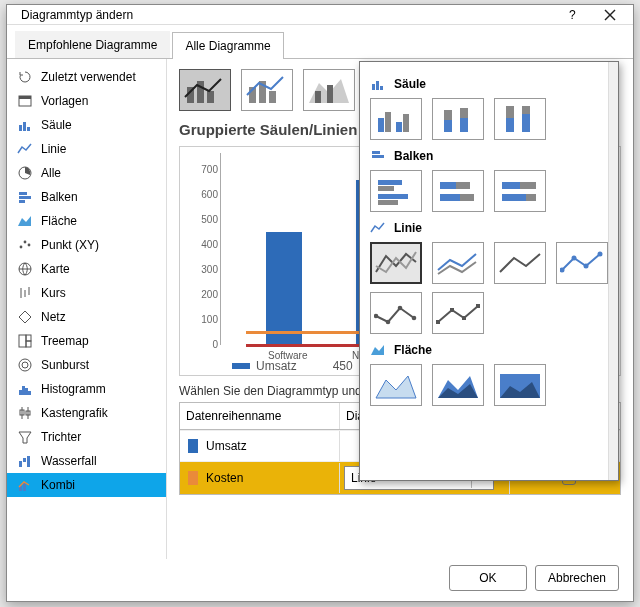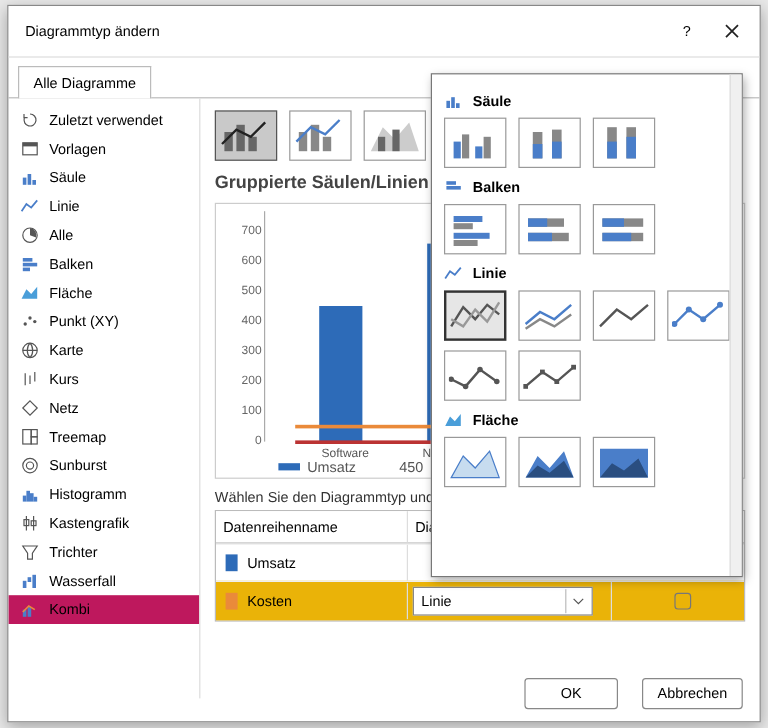--- a/index.html
+++ b/index.html
@@ -1,28 +1,28 @@
 <!DOCTYPE html>
 <html><head>
 <meta charset="utf-8">
 <style>
 *{box-sizing:border-box;margin:0;padding:0;font-family:"Segoe UI",Arial,sans-serif;font-size:12px}
 body{background:#e8e8e8;width:640px;height:607px;overflow:hidden}
 .dialog{position:absolute;left:6px;top:4px;width:628px;height:598px;background:#fff;border:1px solid #888;box-shadow:0 4px 12px rgba(0,0,0,.3)}
-.titlebar{height:43px;display:flex;align-items:center;padding:0 4px 0 14px;border-bottom:1px solid #ddd}
+.titlebar{height:20px;display:flex;align-items:center;padding:0 4px 0 14px;border-bottom:1px solid #ddd}
 .titlebar .title{flex:1;font-size:12px}
 .titlebar .winbtn{width:38px;height:28px;display:flex;align-items:center;justify-content:center;color:#333}
 .titlebar .winbtn svg{width:12px;height:12px}
 .tabs{display:flex;padding:6px 8px 0 8px;border-bottom:1px solid #bbb}
 .tab{padding:6px 12px;border:1px solid transparent;border-bottom:none;background:#f2f2f2;margin-right:2px;cursor:pointer}
 .tab.active{background:#fff;border-color:#bbb;position:relative;top:1px}
 .body{display:flex;height:500px}
 .sidebar{width:160px;border-right:1px solid #ddd;padding:6px 0;overflow:hidden}
 .side-item{display:flex;align-items:center;padding:4px 10px;gap:8px;cursor:pointer}
-.side-item.selected{background:#be185d}
+.side-item.selected{background:#0ea5e9}
 .side-item .ico{width:16px;height:16px;display:flex;align-items:center;justify-content:center}
 .side-item .ico svg{width:16px;height:16px}
 .main{flex:1;padding:10px 12px 0 12px;position:relative;overflow:hidden}
 .subtype-row{display:flex;gap:10px;margin-bottom:10px}
 .subtype{width:52px;height:42px;border:1px solid #999;display:flex;align-items:center;justify-content:center;cursor:pointer}
 .subtype.sel{background:#c9c9c9;border-color:#555}
 .subtype svg{width:44px;height:34px}
 .chart-title{font-size:15px;font-weight:600;color:#444;margin:6px 0 8px}
 .preview{border:1px solid #ccc;height:230px;padding:6px 8px 4px 58px;position:relative;margin-bottom:8px}
 .axis{position:absolute;left:40px;top:6px;bottom:30px;border-right:1px solid #aaa}
@@ -39,21 +39,21 @@
 .col-name{width:160px;border-right:1px solid #ddd}
 .col-type{width:170px;border-right:1px solid #ddd}
 .col-sec{flex:1;text-align:left;padding-left:8px}
 .series-row{display:flex;align-items:center;border-top:1px solid #eee}
 .series-row .col-name{display:flex;align-items:center;gap:8px;padding:8px}
 .series-row .sw{width:10px;height:14px}
 .series-row .col-type{padding:4px}
 .dropdown{width:150px;height:24px;border:1px solid #888;display:flex;align-items:center;padding:0 6px;background:#fff;justify-content:space-between;cursor:pointer}
 .dropdown .chev{width:20px;height:20px;border-left:1px solid #bbb;display:flex;align-items:center;justify-content:center;margin-right:-4px}
 .chk{width:14px;height:14px;border:1px solid #777;border-radius:3px}
-.footer{position:absolute;right:14px;bottom:10px;display:flex;gap:20px}
+.footer{position:absolute;right:14px;bottom:10px;display:flex;gap:8px}
 .btn{min-width:78px;height:26px;border:1px solid #888;background:#fff;border-radius:3px;cursor:pointer;padding:0 12px}
 
 .popup{position:absolute;left:352px;top:56px;width:260px;height:420px;background:#fff;border:1px solid #777;box-shadow:2px 3px 8px rgba(0,0,0,.35);z-index:20;overflow:hidden}
 .popup-scroll{position:absolute;right:0;top:0;bottom:0;width:10px;background:#f0f0f0;border-left:1px solid #ddd}
 .popup-inner{padding:6px 10px 6px 10px;height:100%;overflow:hidden}
 .sec-title{display:flex;align-items:center;gap:8px;font-size:12px;margin:8px 0 6px}
 .sec-title .ico{width:16px;height:16px}
 .thumb-row{display:flex;gap:10px;margin-bottom:8px}
 .thumb{width:52px;height:42px;border:1px solid #999;display:flex;align-items:center;justify-content:center;cursor:pointer;background:#fff}
 .thumb.sel{border:2px solid #333;background:#e6e6e6}
@@ -72,20 +72,21 @@
       </div>
     <div class="winbtn">
         <svg viewBox="0 0 12 12">
           <line x1="1" y1="1" x2="11" y2="11" stroke="#222" stroke-width="1.4"></line>
           <line x1="11" y1="1" x2="1" y2="11" stroke="#222" stroke-width="1.4"></line>
         </svg>
       </div>
   </div>
 
   <div class="tabs">
+    <div class="tab">Empfohlene Diagramme</div>
     <div class="tab active">Alle Diagramme</div>
   </div>
 
   <div class="body">
     <div class="sidebar">
       <div class="side-item">
           <span class="ico">
             <svg viewBox="0 0 16 16">
               <path d="M8 3a5 5 0 1 1-4.7 3.3" fill="none" stroke="#555"></path>
               <path d="M3 3l0 3l3 0" fill="none" stroke="#555"></path>

